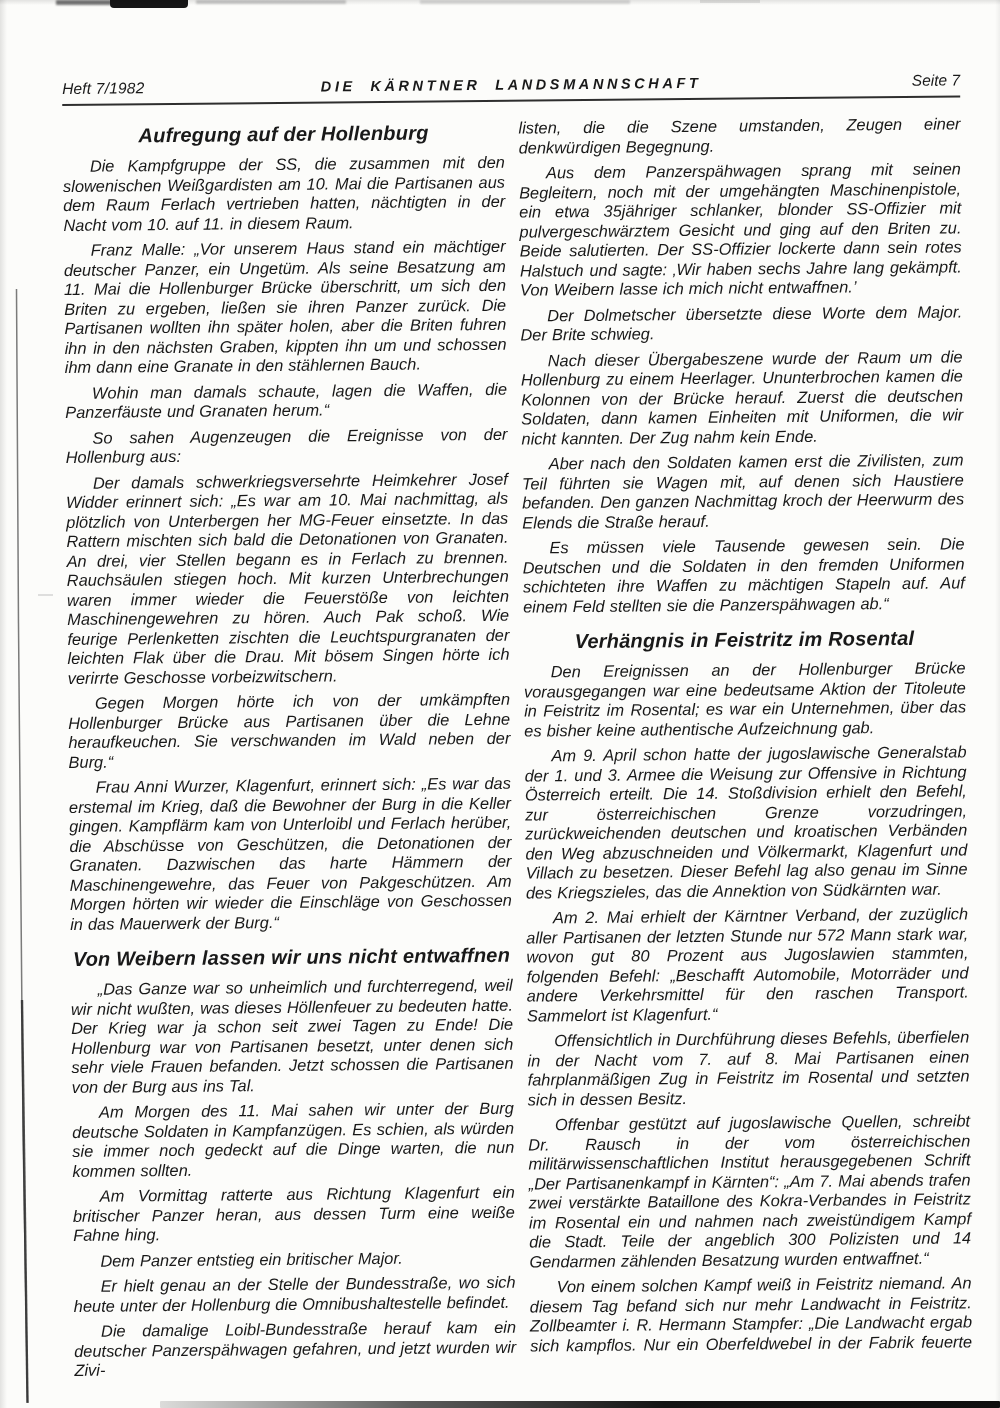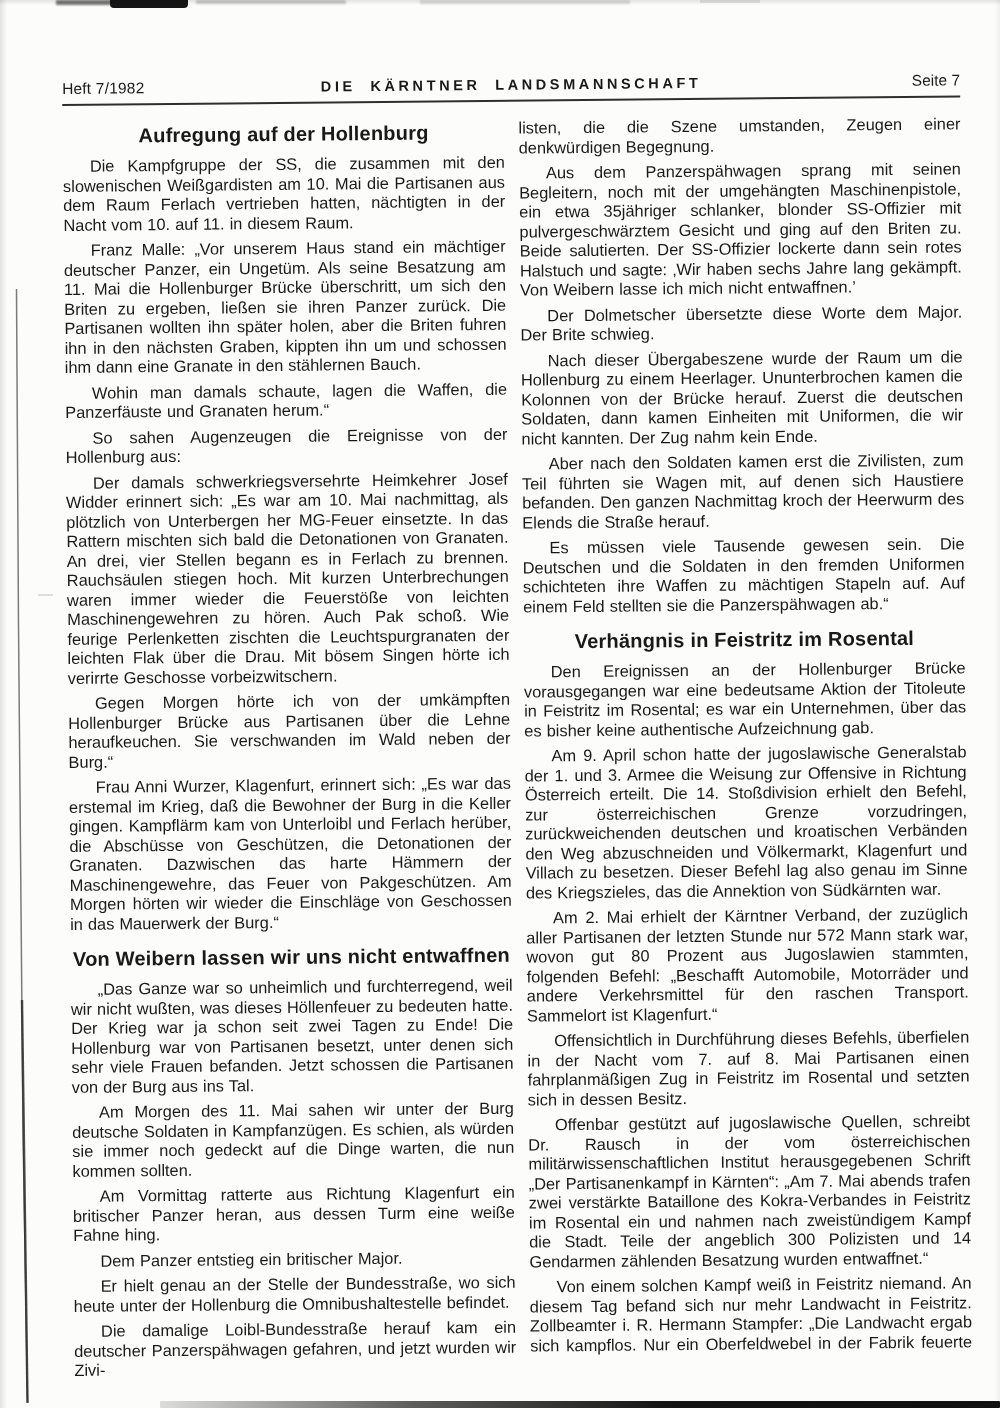--- a/index.html
+++ b/index.html
@@ -4,21 +4,21 @@
 <style>
   html, body { margin: 0; padding: 0; }
   body {
     width: 1000px; height: 1408px;
     position: relative;
     overflow: hidden;
     background: #fbfbf9;
     font-family: "Liberation Sans", "DejaVu Sans", sans-serif;
     color: #191919;
   }
-  .page { position: absolute; inset: 0; background: #fcfcfa; }
+  .page { position: absolute; inset: 0; background: #fcfcfa; font-style: italic; }
 
   
   .edge-left  { position: absolute; left: 0; top: 0; bottom: 0; width: 7px;
                 background: linear-gradient(90deg, rgba(0,0,0,.10), rgba(0,0,0,0)); pointer-events: none; }
   .edge-top   { position: absolute; left: 0; right: 0; top: 0; height: 5px;
                 background: linear-gradient(180deg, rgba(0,0,0,.10), rgba(0,0,0,0)); pointer-events: none; }
   .edge-right { position: absolute; right: 0; top: 0; bottom: 0; width: 5px;
                 background: linear-gradient(270deg, rgba(0,0,0,.05), rgba(0,0,0,0)); pointer-events: none; }
 
   

